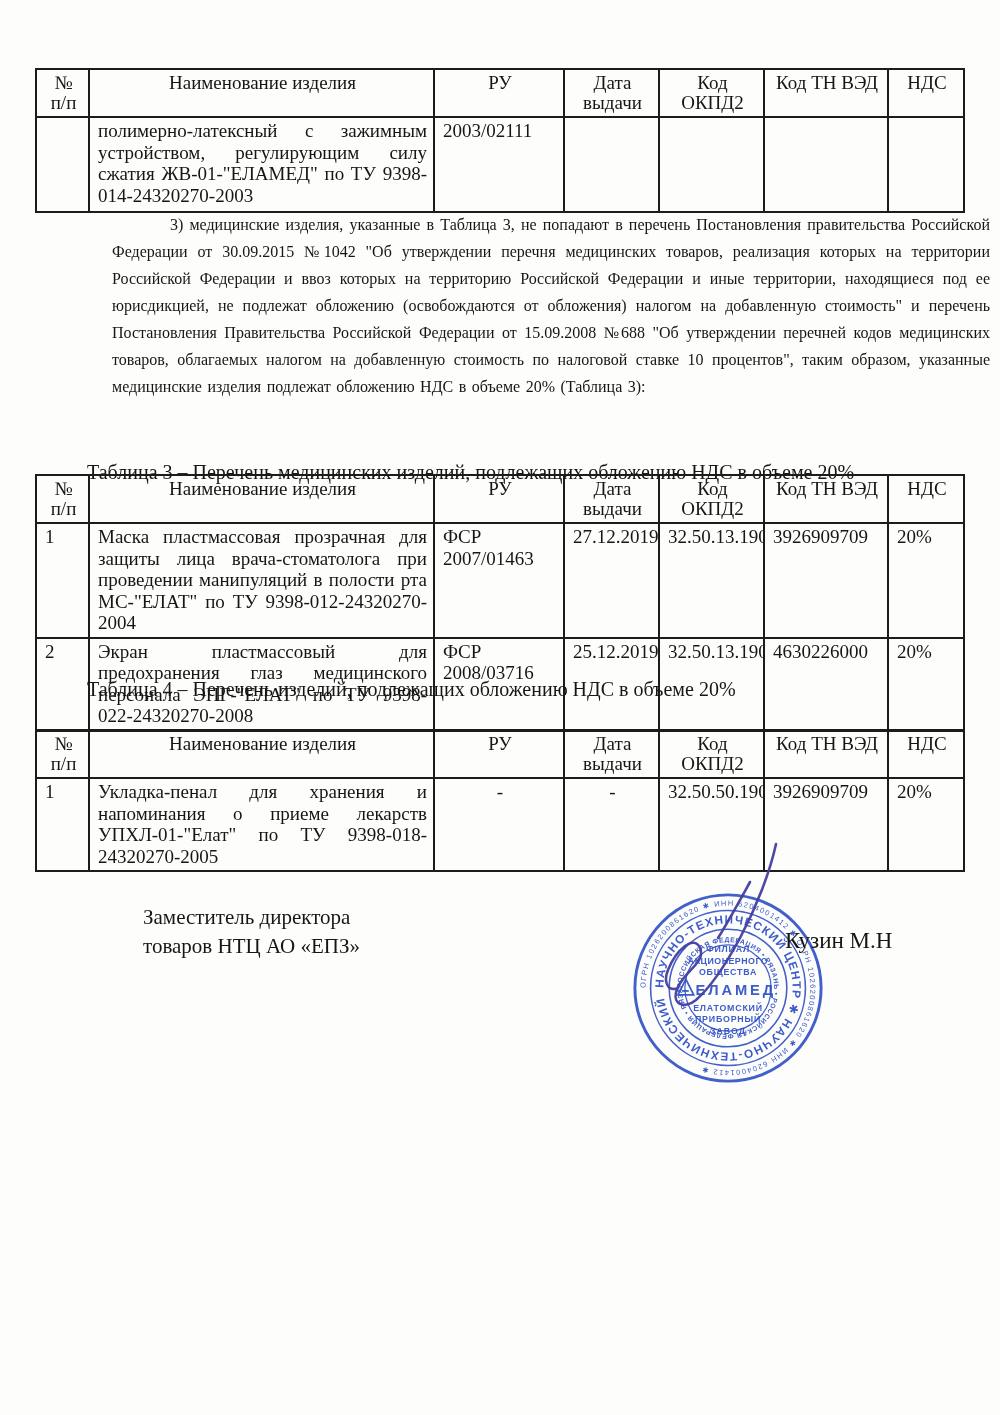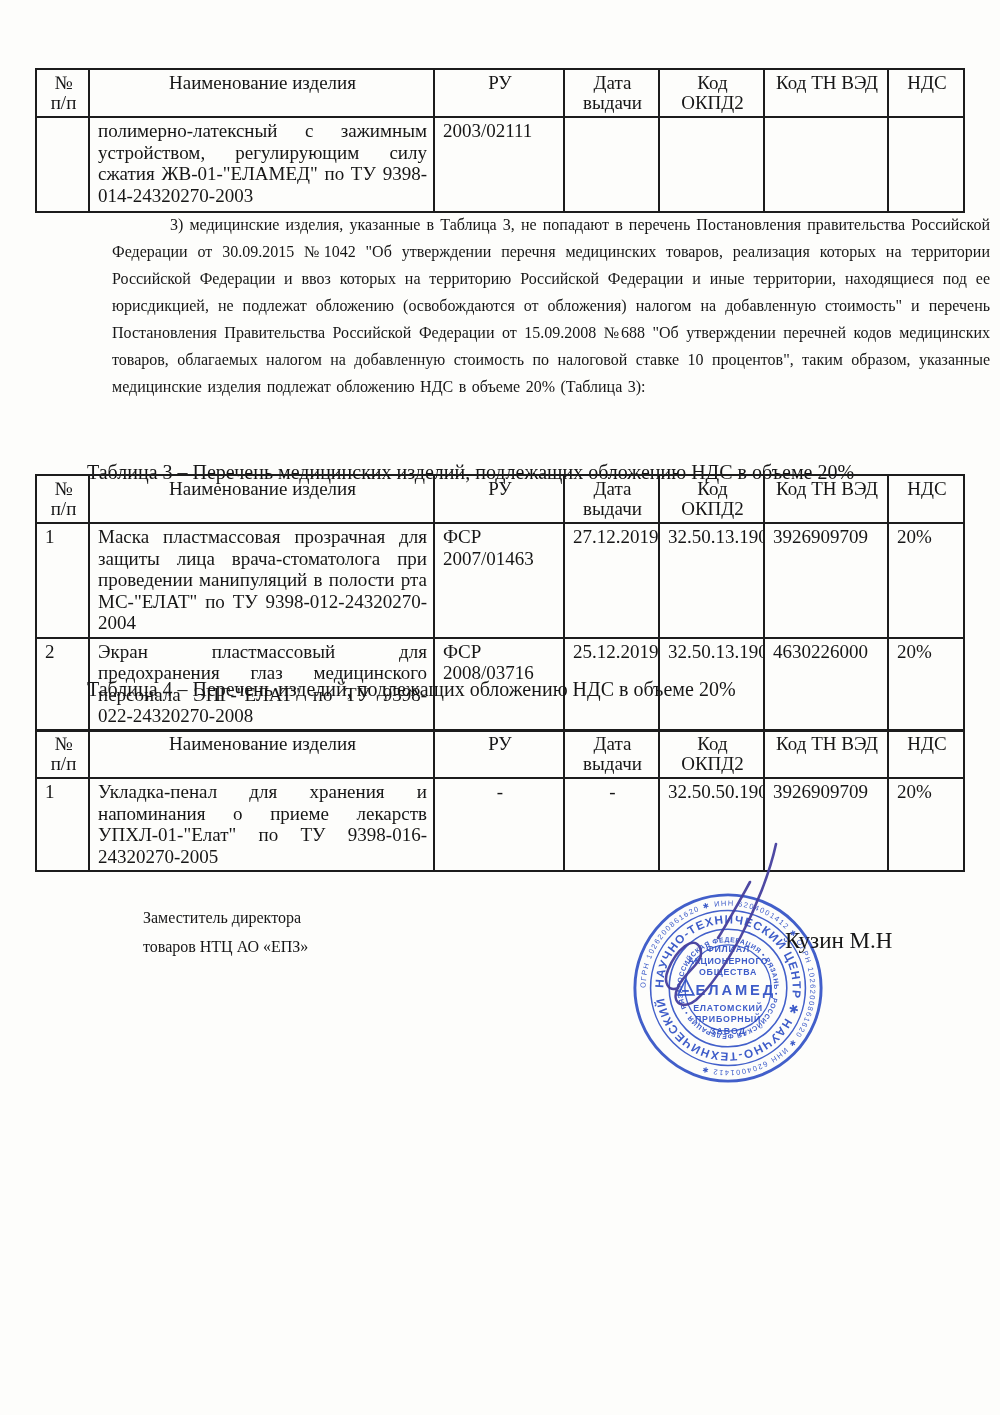--- a/index.html
+++ b/index.html
@@ -31,21 +31,21 @@
   .h72  td { height:68px; }
   
   .para {
     position:absolute; left:72px; width:878px;
     font-size:16px; line-height:27px;
     text-align:justify; text-align-last:left;
     text-indent:58px; word-spacing:1.5px;margin-left:40px;
   }
   .caption { position:absolute; left:87px; width:878px; font-size:20px; line-height:24px; }
   
-  .sig-title { position:absolute; left:143px; top:903px; font-size:16px; line-height:29px; }
+  .sig-title { position:absolute; left:143px; top:903px; font-size:21px; line-height:29px; }
   .sig-name  { position:absolute; left:785px; top:928px; font-size:23px; z-index:5; }
   
   .stamp { position:absolute; left:630px; top:890px; width:196px; height:196px; z-index:2; }
   .signature-svg { position:absolute; left:618px; top:830px; width:212px; height:244px; z-index:3; }
 </style>
 </head>
 <body>
 
 <div class="page">
 
@@ -162,21 +162,21 @@
       <th>
             <div>Дата</div>
             <div>выдачи</div>
           </th>
       <th>Код ОКПД2</th>
       <th>Код ТН ВЭД</th>
       <th>НДС</th>
     </tr>
     <tr class="h72">
       <td class="c-num">1</td>
-      <td class="c-name">Укладка-пенал для хранения и напоминания о приеме лекарств УПХЛ-01-"Елат" по ТУ 9398-016-24320270-2005</td>
+      <td class="c-name">Укладка-пенал для хранения и напоминания о приеме лекарств УПХЛ-01-"Елат" по ТУ 9398-018-24320270-2005</td>
       <td class="c-ru" style="text-align:center;">-</td>
       <td class="c-date" style="text-align:center;">-</td>
       <td class="c-okpd">32.50.50.190</td>
       <td class="c-tnved">3926909709</td>
       <td class="c-nds">20%</td>
     </tr>
   </tbody>
     </table>
 
   <div class="sig-title">

